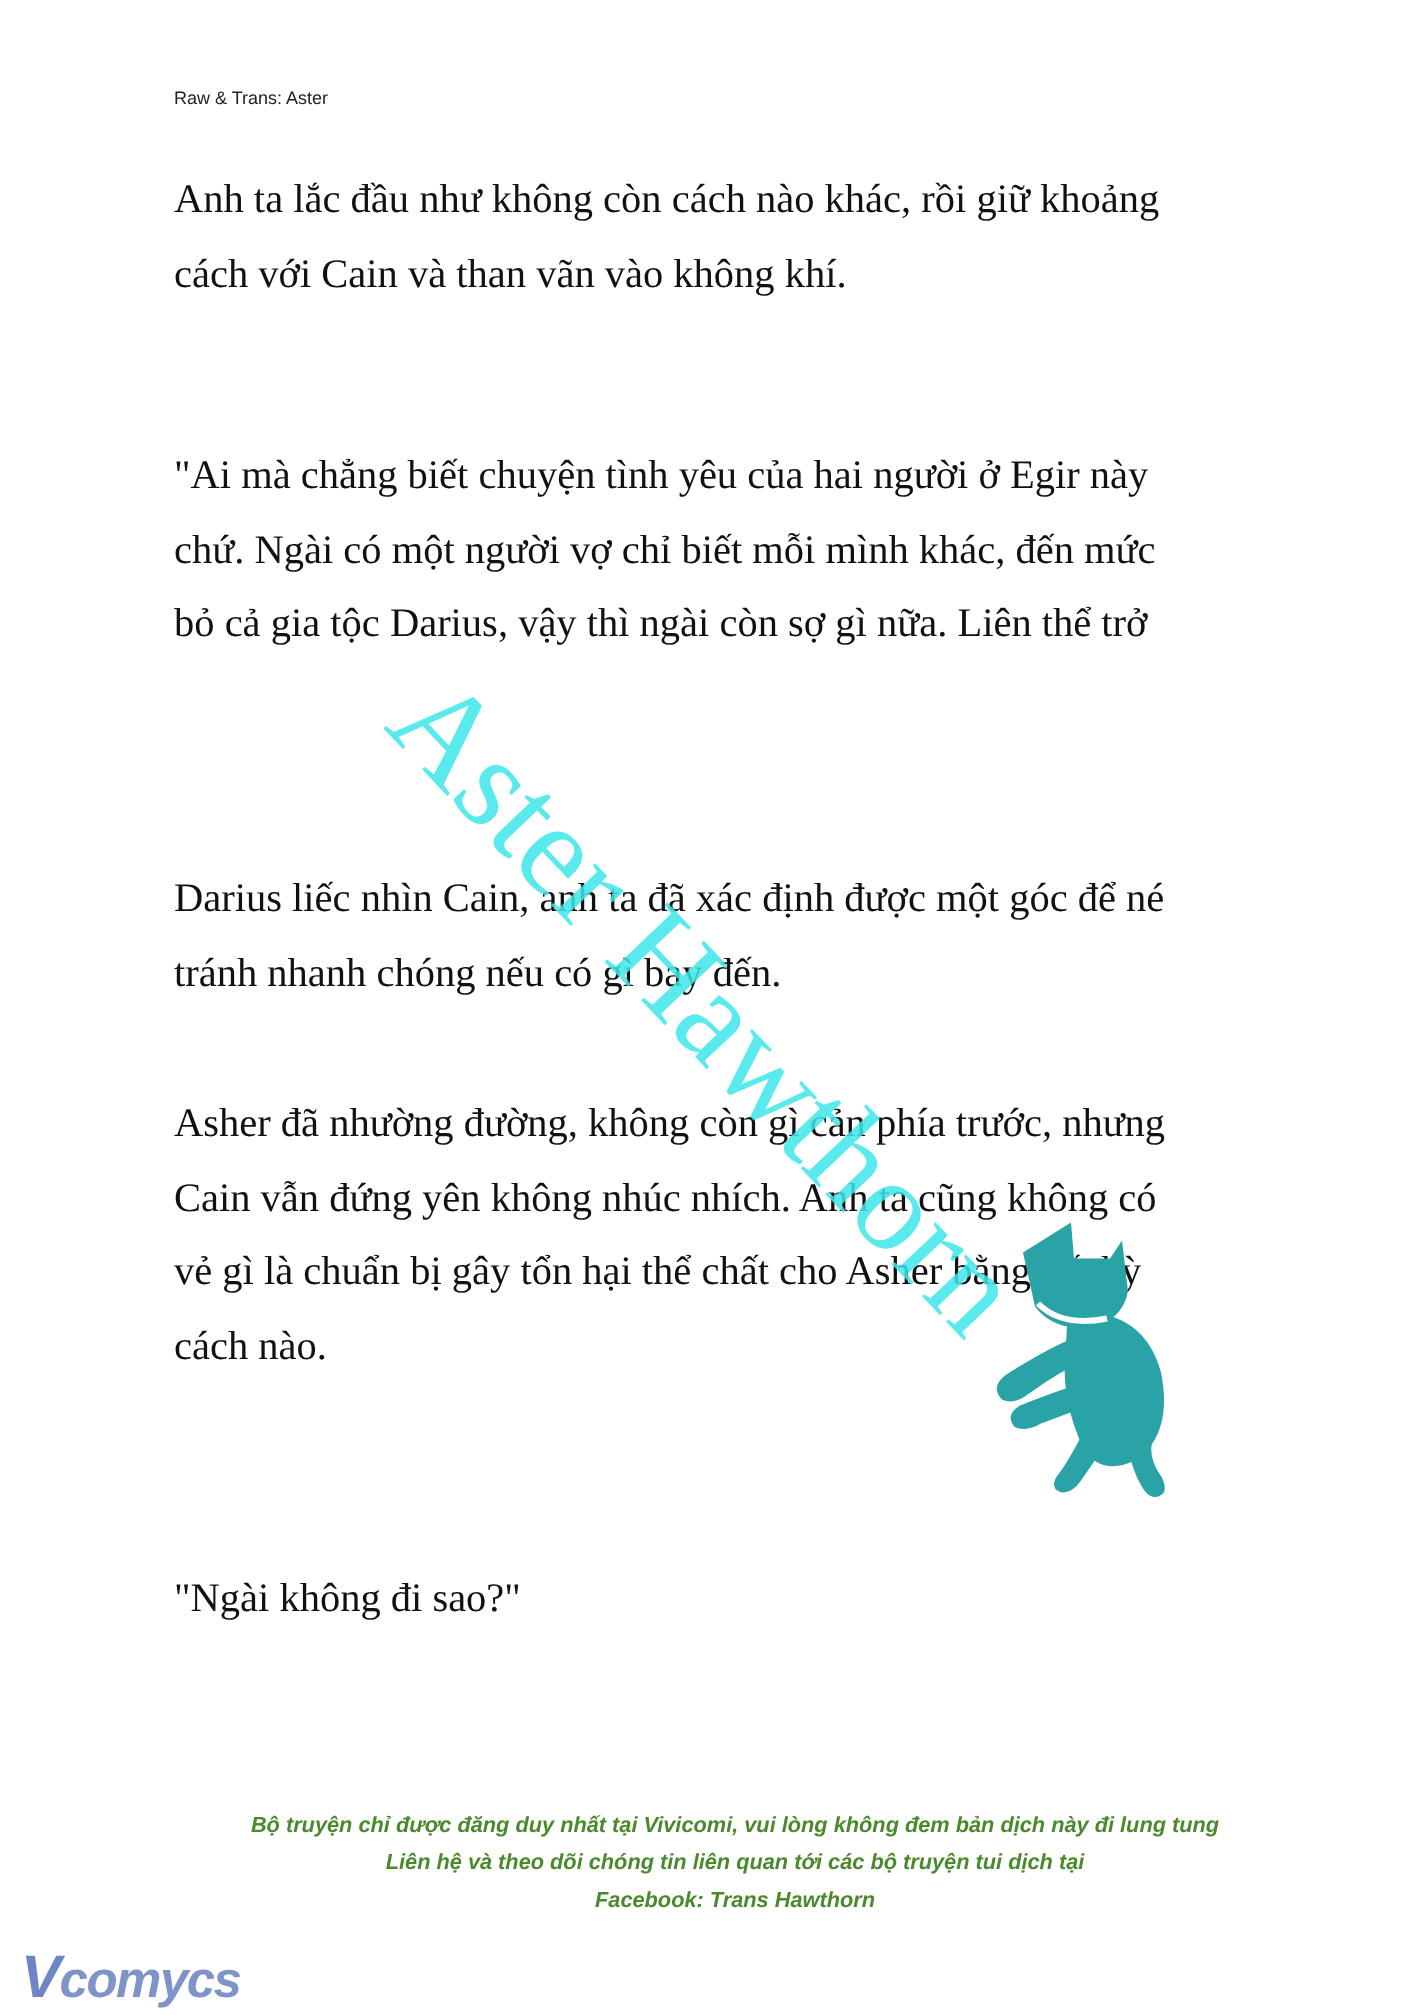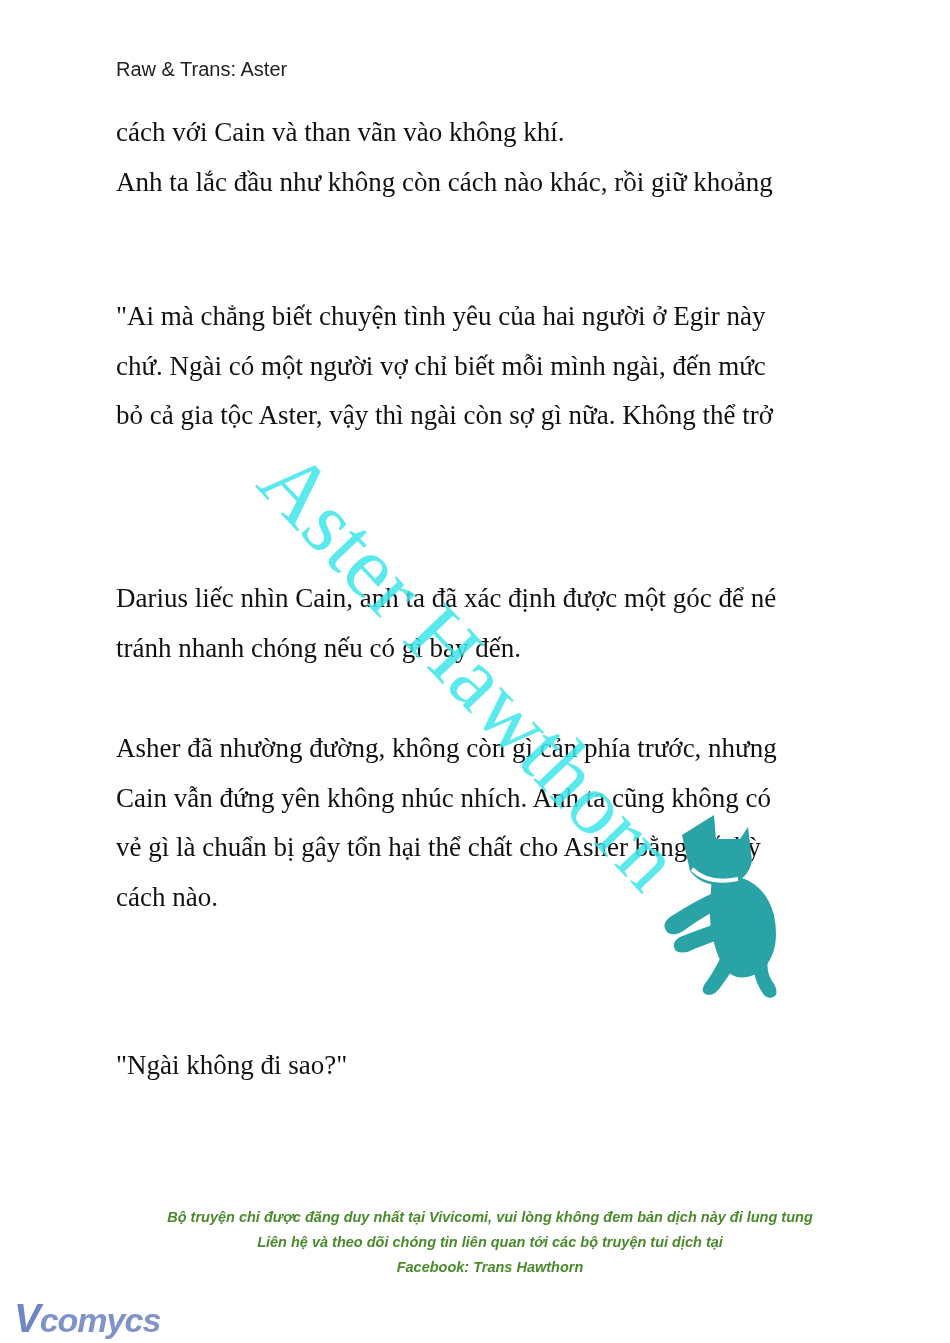--- a/index.html
+++ b/index.html
@@ -17,21 +17,21 @@
       position: absolute;
       left: 0; top: 0;
       width: 950px; height: 1343px;
       background: #ffffff;
     }
     .header-credit {
       position: absolute;
       left: 116px;
       top: 58px;
       font-family: "Liberation Sans", sans-serif;
-      font-size: 20px;
+      font-size: 12px;
       color: #222222;
       white-space: nowrap;
     }
     .para {
       position: absolute;
       left: 116px;
       width: 730px;
       font-family: "Liberation Serif", serif;
       font-size: 27px;
       line-height: 49.5px;
@@ -116,28 +116,28 @@
       <path d="M70 150 Q60 170 52 180 Q48 188 56 190 Q64 190 70 180 Q80 166 86 156 Z"></path>
 
       <path d="M100 160 Q104 180 112 190 Q118 196 124 190 Q126 184 120 176 Q114 166 116 156 Z"></path>
     </g>
 
     <path d="M40 64 Q56 80 86 74" stroke="#ffffff" stroke-width="4" fill="none"></path>
   </svg>
 
   <div class="text-layer">
     <div class="para" style="top:108px;">
+      <span class="line">Anh ta lắc đầu như không còn cách nào khác, rồi giữ khoảng</span>
       <span class="line">cách với Cain và than vãn vào không khí.</span>
-      <span class="line">Anh ta lắc đầu như không còn cách nào khác, rồi giữ khoảng</span>
     </div>
 
     <div class="para" style="top:292px;">
       <span class="line">"Ai mà chẳng biết chuyện tình yêu của hai người ở Egir này</span>
-      <span class="line">chứ. Ngài có một người vợ chỉ biết mỗi mình ngài, đến mức</span>
-      <span class="line">bỏ cả gia tộc Aster, vậy thì ngài còn sợ gì nữa. Không thể trở</span>
+      <span class="line">chứ. Ngài có một người vợ chỉ biết mỗi mình khác, đến mức</span>
+      <span class="line">bỏ cả gia tộc Darius, vậy thì ngài còn sợ gì nữa. Liên thể trở</span>
     </div>
 
     <div class="para" style="top:574px;">
       <span class="line">Darius liếc nhìn Cain, anh ta đã xác định được một góc để né</span>
       <span class="line">tránh nhanh chóng nếu có gì bay đến.</span>
     </div>
 
     <div class="para" style="top:724px;">
       <span class="line">Asher đã nhường đường, không còn gì cản phía trước, nhưng</span>
       <span class="line">Cain vẫn đứng yên không nhúc nhích. Anh ta cũng không có</span>

